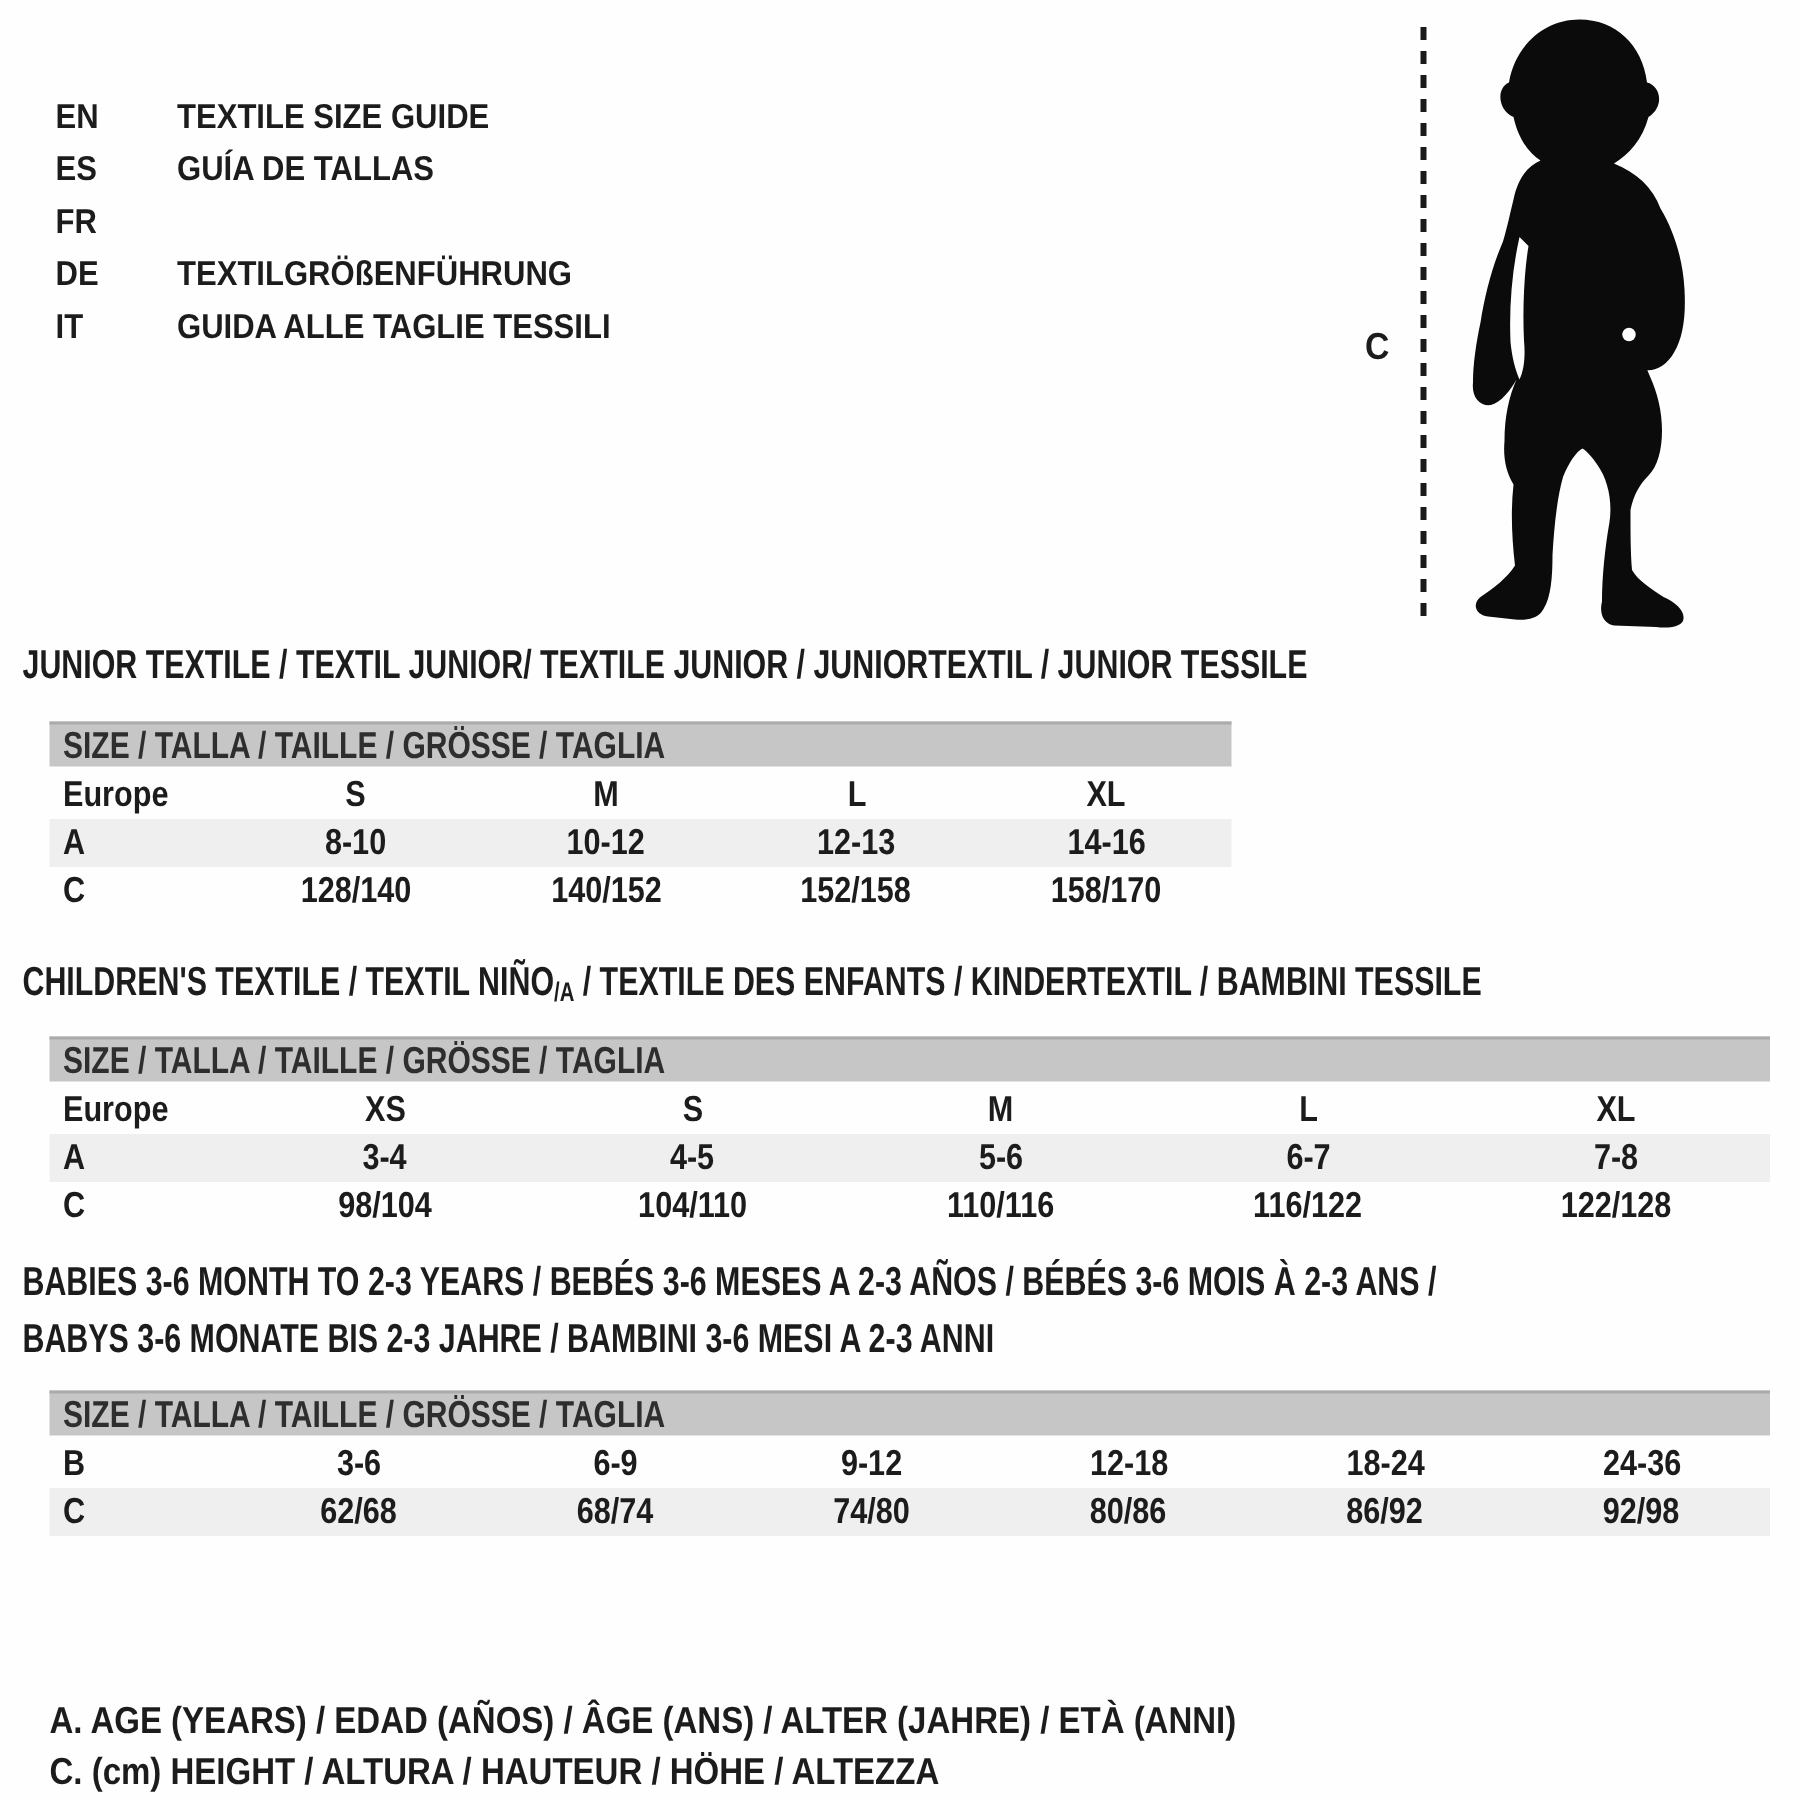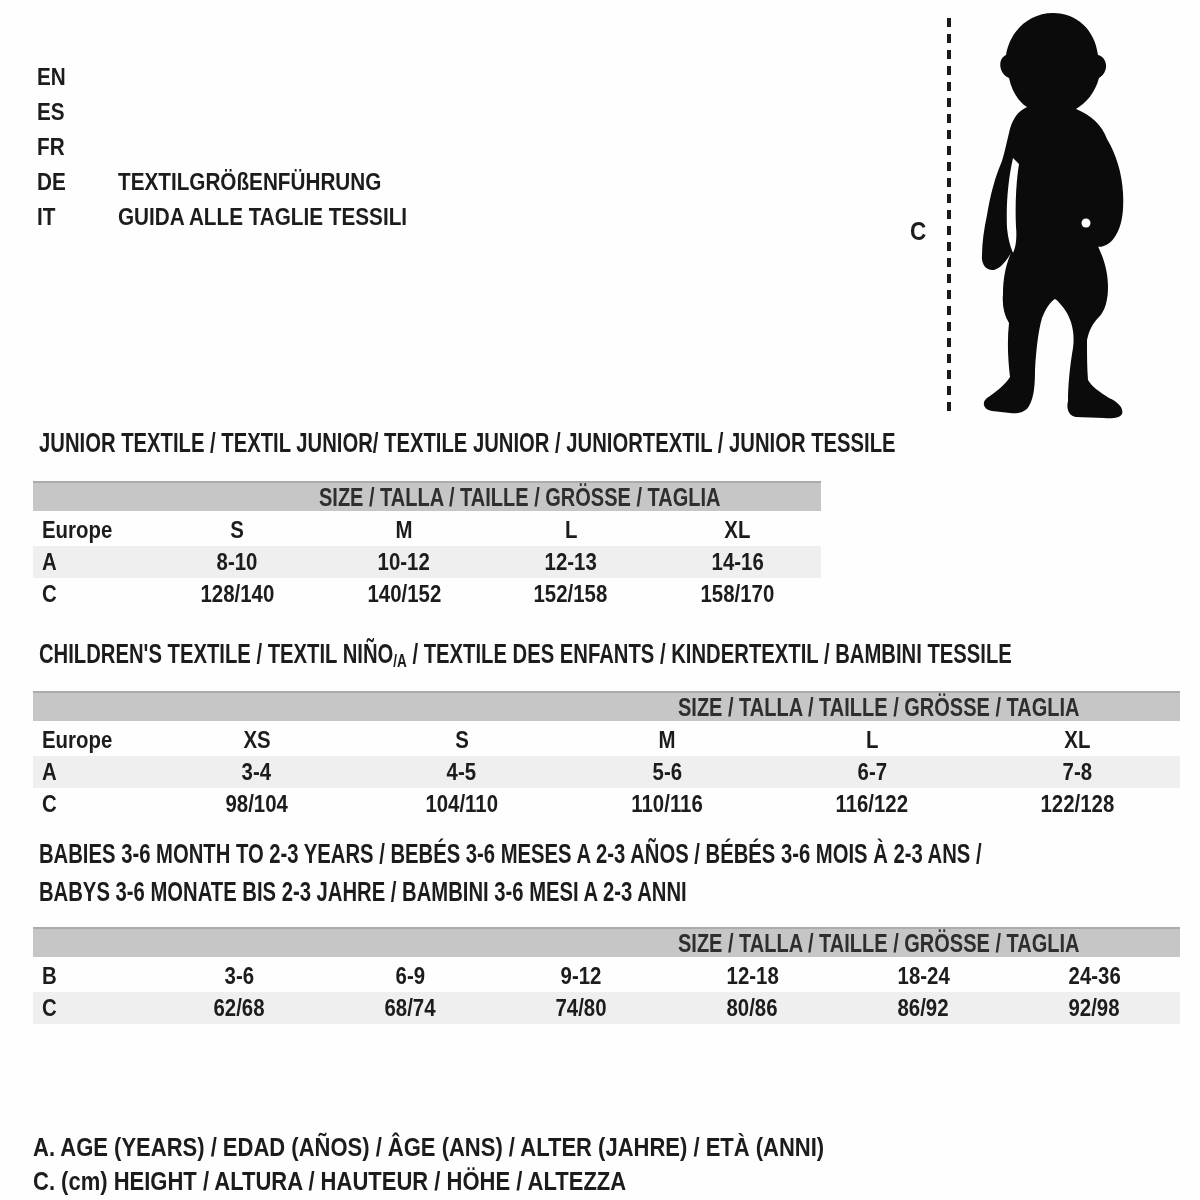--- a/index.html
+++ b/index.html
@@ -17,28 +17,28 @@
   .lang-row .inner{transform:scaleX(.9);}
 
   
   #measure-line{position:absolute;left:947px;top:18px;width:4px;height:397px;
     background:repeating-linear-gradient(180deg,#1a1a1a 0px,#1a1a1a 9px,rgba(0,0,0,0) 9px,rgba(0,0,0,0) 16px);}
   #measure-label{position:absolute;left:910px;top:217px;font-size:25px;}
   #measure-label .inner{transform:scaleX(.9);}
   #toddler{position:absolute;left:956px;top:10px;}
 
   
-  .t-title{position:absolute;left:39px;font-size:27px;line-height:26px;}
+  .t-title{position:absolute;left:15px;font-size:27px;line-height:26px;}
   .t-title .inner{transform:scaleX(.75);}
   .sub{font-size:18px;position:relative;top:4px;}
 
   
   .sg-table{position:absolute;left:33px;}
   .t-head{height:30px;background:#c6c6c6;border-top:2px solid #ababab;box-sizing:border-box;
-    display:flex;align-items:center;padding-left:9px;margin-bottom:3px;color:#2e2e2e;font-size:25px;justify-content:flex-end;}
+    display:flex;align-items:center;padding-left:9px;margin-bottom:3px;color:#2e2e2e;font-size:25px;}
   .t-head .inner{transform:scaleX(.8);}
   .t-row{height:32px;display:flex;align-items:center;font-size:24px;}
   .t-row.alt{background:#efefef;}
   .t-label{width:112px;padding-left:9px;}
   .t-label .inner{transform:scaleX(.85);}
   .t-cell{flex:1;text-align:center;}
   .t-cell .inner{transform:scaleX(.85);transform-origin:50% 50%;}
 
   #junior-title{top:430px;}   #junior-table{top:481px;width:788px;}
   #children-title{top:641px;} #children-table{top:691px;width:1147px;}
@@ -51,23 +51,25 @@
   .legend-line .inner{transform:scaleX(.88);}
 </style>
 </head>
 <body>
 
 <div id="canvas">
 
   <div id="languages">
     <div class="lang-row">
       <span class="lang-code"><span class="inner">EN</span></span>
+      <span class="lang-label"><span class="inner">TEXTILE SIZE GUIDE</span></span>
     </div>
     <div class="lang-row">
       <span class="lang-code"><span class="inner">ES</span></span>
+      <span class="lang-label"><span class="inner">GUÍA DE TALLAS</span></span>
     </div>
     <div class="lang-row">
       <span class="lang-code"><span class="inner">FR</span></span>
     </div>
     <div class="lang-row">
       <span class="lang-code"><span class="inner">DE</span></span>
       <span class="lang-label"><span class="inner">TEXTILGRÖßENFÜHRUNG</span></span>
     </div>
     <div class="lang-row">
       <span class="lang-code"><span class="inner">IT</span></span>

